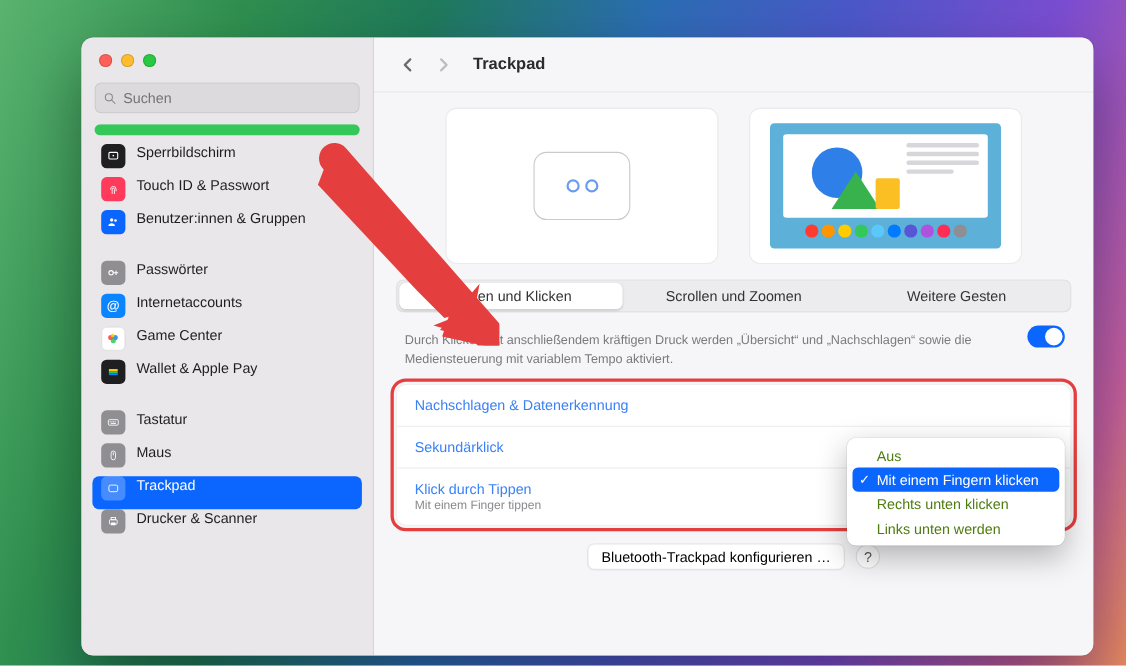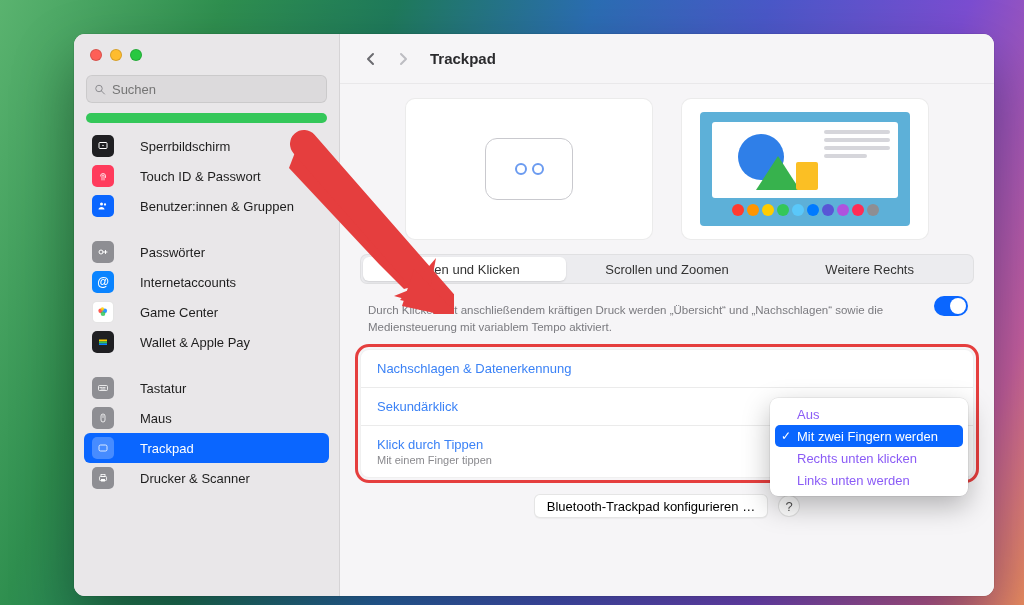--- a/index.html
+++ b/index.html
@@ -42,21 +42,21 @@
     gap: 6px;
   }
   .search input {
     border: none; background: transparent; outline: none;
     font-size: 13px; color: #333; width: 100%;
   }
   .sidebar-scroll { overflow: hidden; padding: 0 10px; }
   .green-edge { height: 10px; background:#34c759; border-radius:6px; margin: 0 2px 8px 2px; }
   .group-gap { height: 16px; }
   .item {
-    display: flex; align-items: center; gap: 26px;
+    display: flex; gap: 10px;
     height: 30px; padding: 0 8px;
     border-radius: 6px;
     font-size: 13px; color:#1e1e1e;
     cursor: default;
   }
   .item.selected { background:#0a66ff; color:#fff; }
   .item.selected .icon-box { background: rgba(255,255,255,.22); }
   .icon-box {
     width: 22px; height: 22px; border-radius: 5px;
     display:flex; align-items:center; justify-content:center;
@@ -146,21 +146,21 @@
     position:absolute;
     right: 26px; top: 314px;
     width: 198px;
     background:#fff;
     border-radius:8px;
     box-shadow: 0 10px 28px rgba(0,0,0,.28), 0 0 0 .5px rgba(0,0,0,.1);
     padding: 5px;
     z-index: 50;
   }
   .popover-item {
-    font-size:13px; color:#8b5cf6;
+    font-size:13px; color:#4d7c0f;
     height:22px; display:flex; align-items:center;
     padding: 0 8px 0 22px; border-radius:5px; position:relative;
   }
   .popover-item.selected { background:#0a66ff; color:#fff; }
   .popover-item .check { position:absolute; left:6px; font-size:12px; }
 
   
   .arrow {
     position:absolute; left: 180px; top: 80px;
     width: 200px; height: 200px; z-index:60; pointer-events:none;
@@ -354,21 +354,21 @@
       </div>
 
       <div class="seg">
         <div class="seg-btn active">
             <span>Zeigen und Klicken</span>
           </div>
         <div class="seg-btn">
             <span>Scrollen und Zoomen</span>
           </div>
         <div class="seg-btn">
-            <span>Weitere Rechts</span>
+            <span>Weitere Gesten</span>
           </div>
       </div>
 
       <div class="hint">
         <span>Durch Klicken mit anschließendem kräftigen Druck werden „Übersicht“ und „Nachschlagen“ sowie die Mediensteuerung mit variablem Tempo aktiviert.</span>
         <div class="hint-toggle"></div>
       </div>
 
       <div class="settings-list">
         <div class="row">
@@ -402,21 +402,21 @@
           <span>?</span>
         </div>
       </div>
 
       <div class="popover">
         <div class="popover-item">
           <span>Aus</span>
         </div>
         <div class="popover-item selected">
           <span class="check">✓</span>
-          <span>Mit zwei Fingern werden</span>
+          <span>Mit einem Fingern klicken</span>
         </div>
         <div class="popover-item">
           <span>Rechts unten klicken</span>
         </div>
         <div class="popover-item">
           <span>Links unten werden</span>
         </div>
       </div>
 
     </div>

